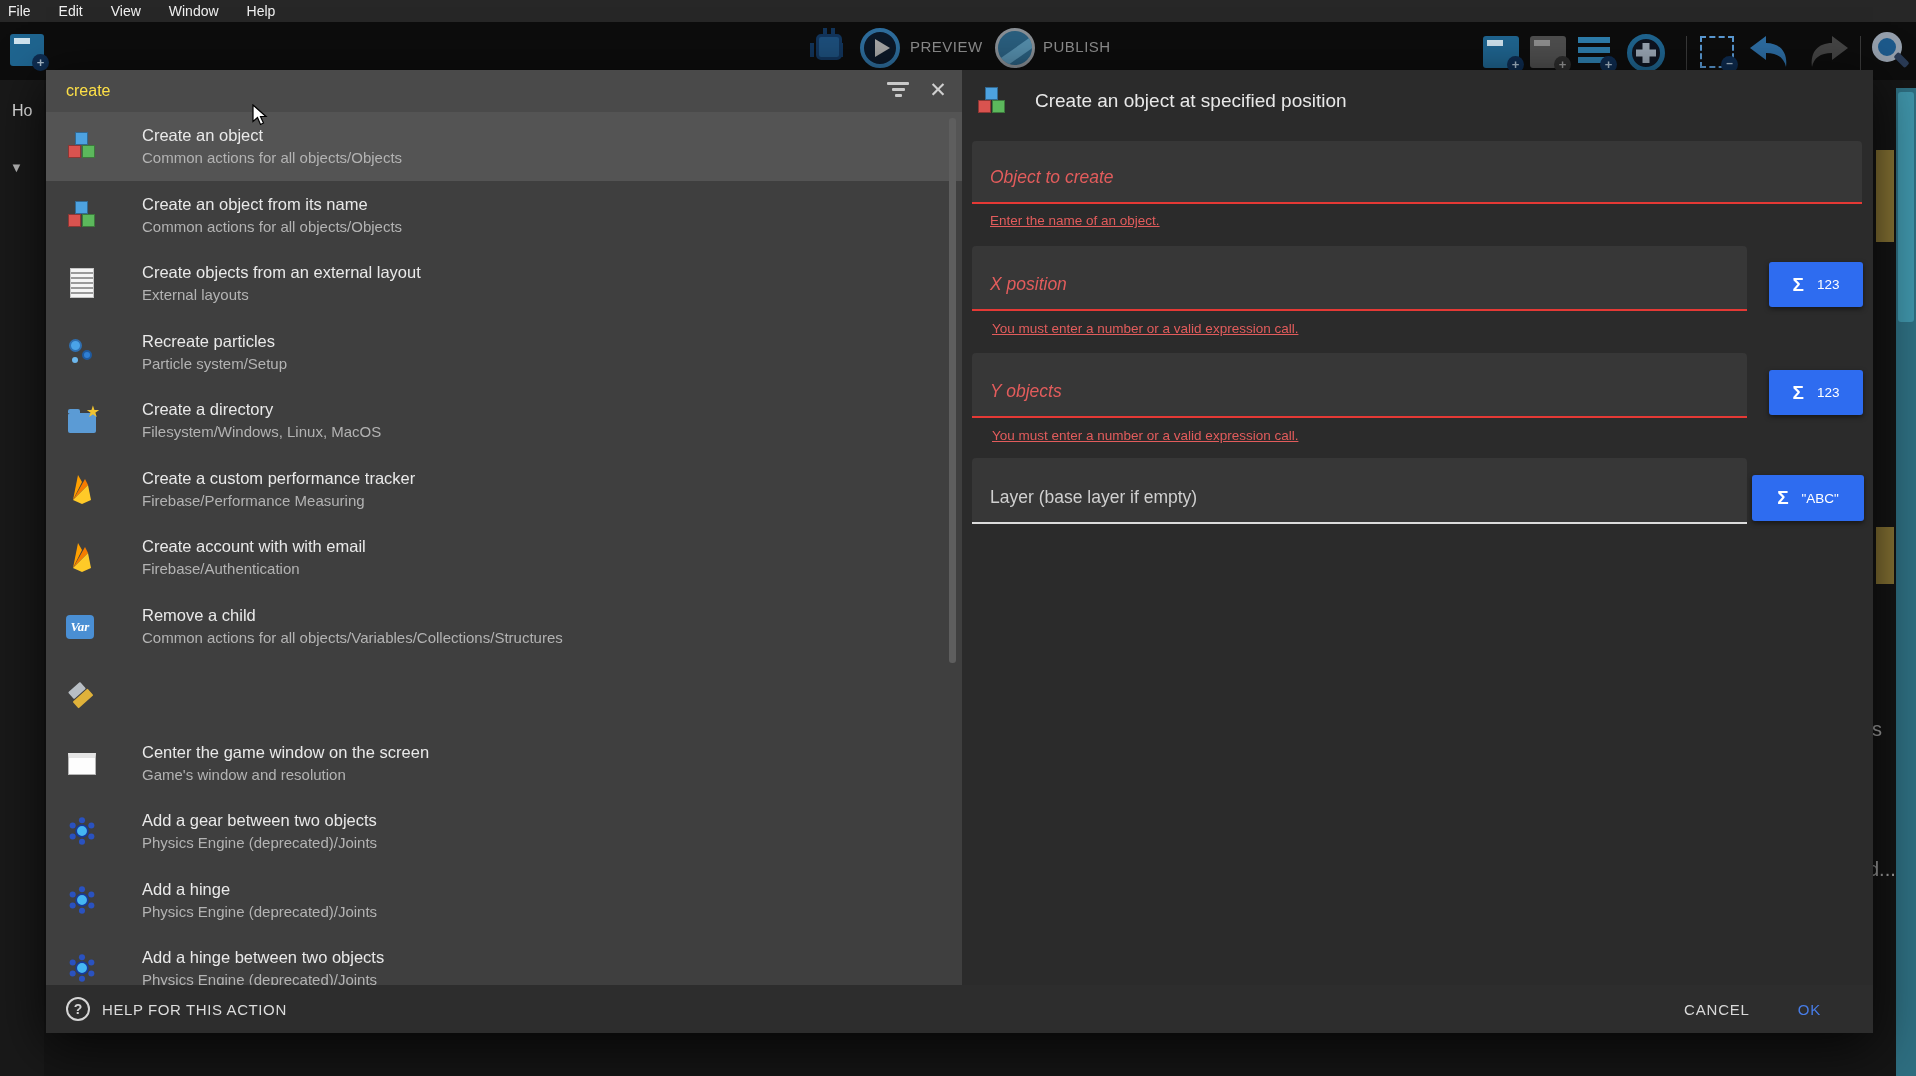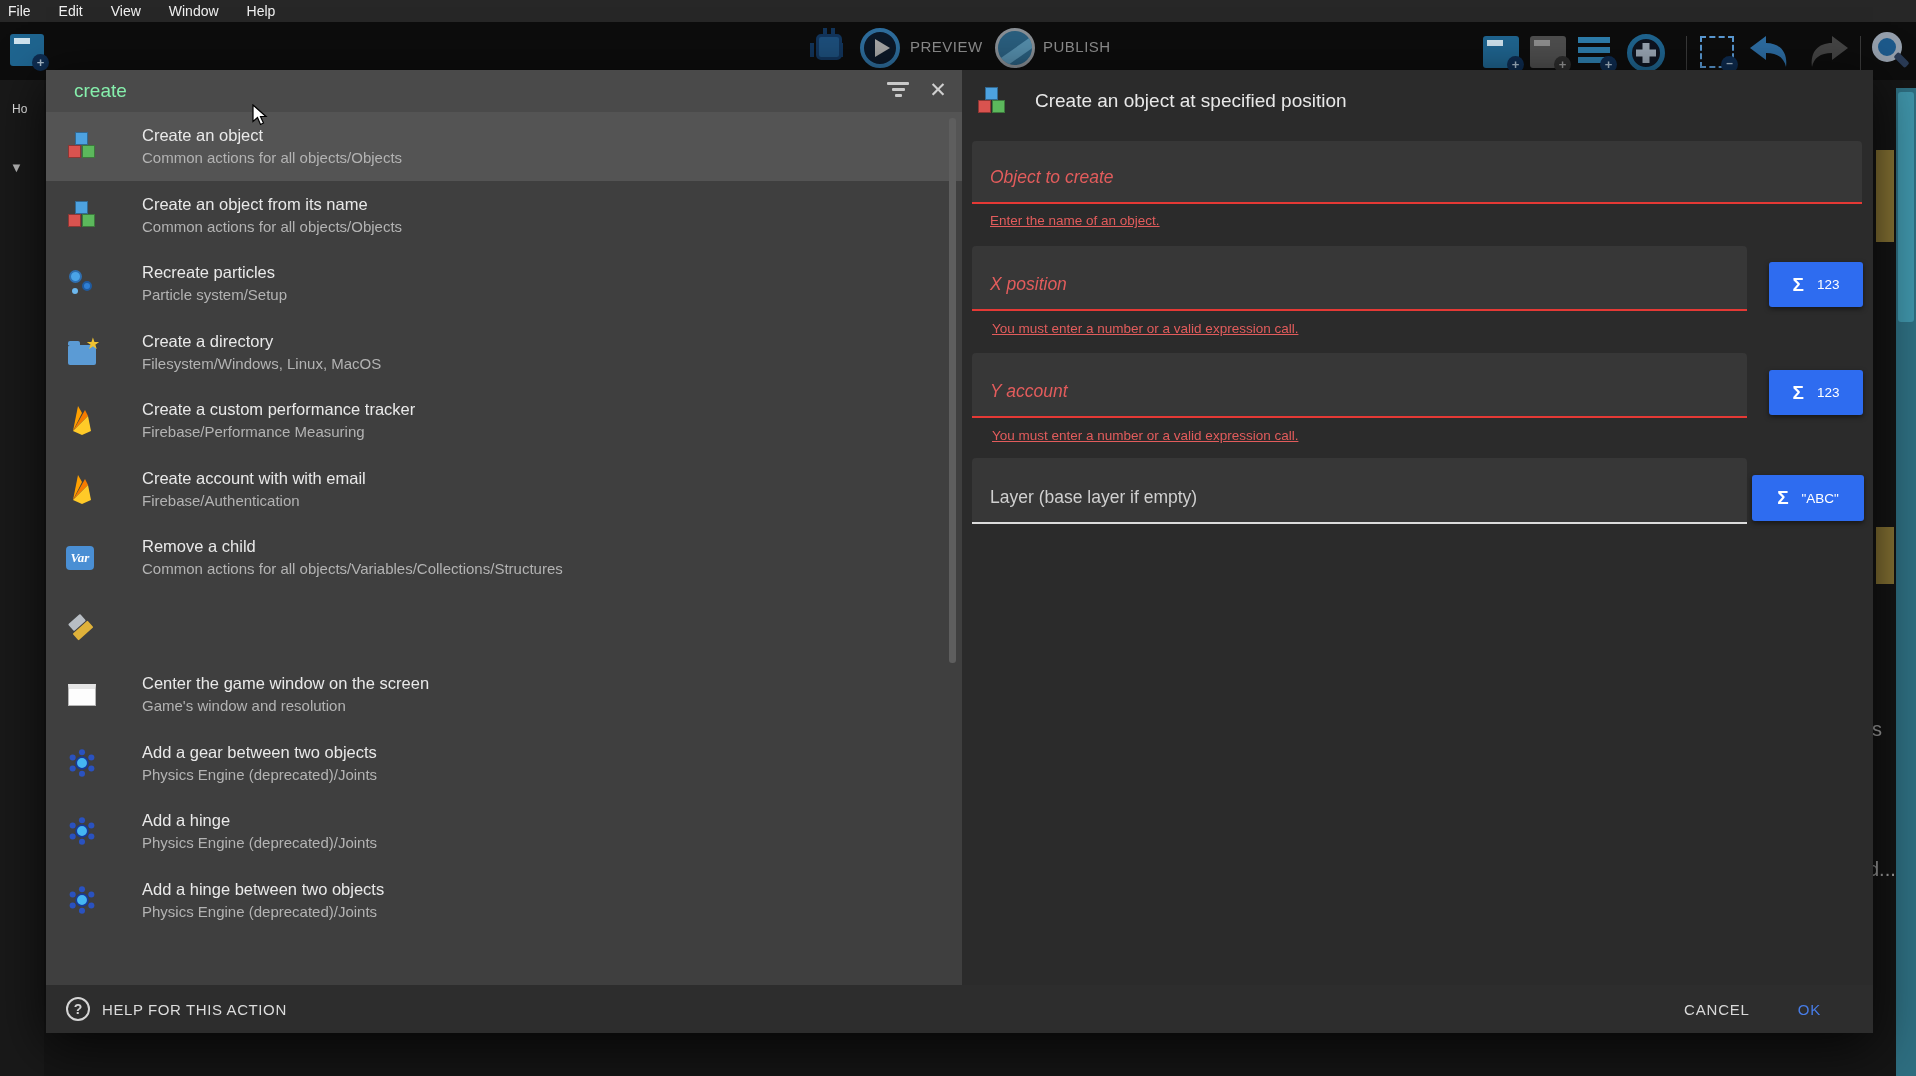--- a/index.html
+++ b/index.html
@@ -49,35 +49,35 @@
     background:#0e2c50; border-radius:50%; color:#aabccc; font:bold 12px/15px "Liberation Sans",sans-serif; text-align:center; }
   .tbsep { position:absolute; top:14px; width:1px; height:34px; background:#3a3a3a; }
   .tbsvg { position:absolute; top:12px; }
   .tbsearch { position:absolute; top:10px; width:30px; height:30px; border:6px solid #96a0ad;
     border-radius:50%; background:#1d5a8c; }
   .tbsearch::after { content:""; position:absolute; width:7px; height:16px; background:#2a3b55;
     transform:rotate(-45deg); right:-9px; bottom:-12px; border-radius:2px; }
 
   
   .leftpane { position:absolute; left:0; top:80px; width:44px; height:996px; background:#191919; }
-  .homefrag { position:absolute; left:12px; top:102px; color:#e0e0e0; font-size:12px; }
+  .homefrag { position:absolute; left:12px; top:102px; color:#e0e0e0; font-size:16px; }
   .chev { position:absolute; left:10px; top:160px; color:#b5b5b5; font-size:13px; }
   .rscroll { position:absolute; left:1896px; top:88px; width:20px; height:988px; background:#2e6e80; }
   .rscroll i { position:absolute; left:2px; top:4px; width:16px; height:230px; background:#3f93a8; border-radius:3px; }
   .tanblock { position:absolute; left:1876px; width:18px; background:#8a7635; }
   .frag { position:absolute; color:#a8a8a8; font-size:20px; }
 
   
   .dialog { position:absolute; left:46px; top:70px; width:1827px; height:963px; z-index:5;
     box-shadow:0 12px 50px rgba(0,0,0,.75); background:#2b2b2b; }
   .lpanel { position:absolute; left:0; top:0; width:916px; height:915px; background:#3f3f3f; overflow:hidden; }
   .searchbar { position:absolute; left:0; top:0; width:916px; height:42px; background:#4a4a4a;
     display:flex; align-items:center; }
-  .searchbar input { background:transparent; border:none; outline:none; color:#86efac;
-    font-size:19px; padding-left:28px; width:780px; font-family:"Liberation Sans",sans-serif; }
+  .searchbar input { background:transparent; border:none; outline:none; color:#fde047;
+    font-size:16px; padding-left:20px; width:780px; font-family:"Liberation Sans",sans-serif; }
   .filter { position:absolute; left:839px; top:9px; width:26px; height:24px; cursor:pointer; }
   .filter i { display:block; margin:3px auto 0; height:3px; background:#c9c9c9; border-radius:1px; }
   .filter .f1{width:22px;} .filter .f2{width:13px;} .filter .f3{width:7px;}
   .closex { position:absolute; left:877px; top:5px; width:30px; height:30px; color:#cfcfcf;
     font-size:21px; text-align:center; line-height:30px; cursor:pointer; }
   .list { position:absolute; left:0; top:42px; width:916px; height:873px; overflow:hidden; }
   .row { height:68.5px; display:flex; align-items:center; padding-left:20px; cursor:pointer; }
   .row.hl { background:#545454; }
   .rowtext { margin-left:44px; }
   .rt { color:#e9e9e9; font-size:16.5px; margin-bottom:4px; }
@@ -216,20 +216,29 @@
             <i class="cb"></i>
             <i class="cr"></i>
             <i class="cg"></i>
           </span>
         <div class="rowtext">
           <div class="rt">Create an object from its name</div>
           <div class="rs">Common actions for all objects/Objects</div>
         </div>
       </div>
 
+      <div class="row">
+        <span class="ic">
+            <span class="doc" style="display:block;"></span>
+          </span>
+        <div class="rowtext">
+          <div class="rt">Create objects from an external layout</div>
+          <div class="rs">External layouts</div>
+        </div>
+      </div>
 
       <div class="row">
         <span class="ic particles">
             <i class="p1"></i>
             <i class="p2"></i>
             <i class="p3"></i>
           </span>
         <div class="rowtext">
           <div class="rt">Recreate particles</div>
           <div class="rs">Particle system/Setup</div>
@@ -377,21 +386,21 @@
     <div class="field err" style="left:10px; top:176px; width:775px; height:65px;">
       <span class="flabel">X position</span>
     </div>
     <div class="sigbtn" style="left:807px; top:192px; width:94px; height:45px;">
       <span class="sg">Σ</span>
       <span class="sv">123</span>
     </div>
     <span class="ferror" style="left:30px; top:251px;">You must enter a number or a valid expression call.</span>
 
     <div class="field err" style="left:10px; top:283px; width:775px; height:65px;">
-      <span class="flabel">Y account</span>
+      <span class="flabel">Y objects</span>
     </div>
     <div class="sigbtn" style="left:807px; top:300px; width:94px; height:45px;">
       <span class="sg">Σ</span>
       <span class="sv">123</span>
     </div>
     <span class="ferror" style="left:30px; top:358px;">You must enter a number or a valid expression call.</span>
 
     <div class="field ok" style="left:10px; top:388px; width:775px; height:66px;">
       <span class="flabel">Layer (base layer if empty)</span>
     </div>

